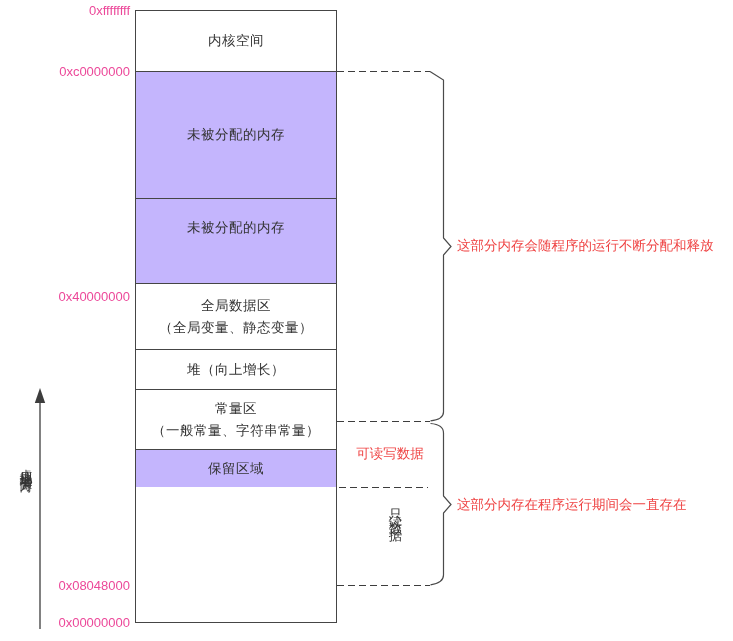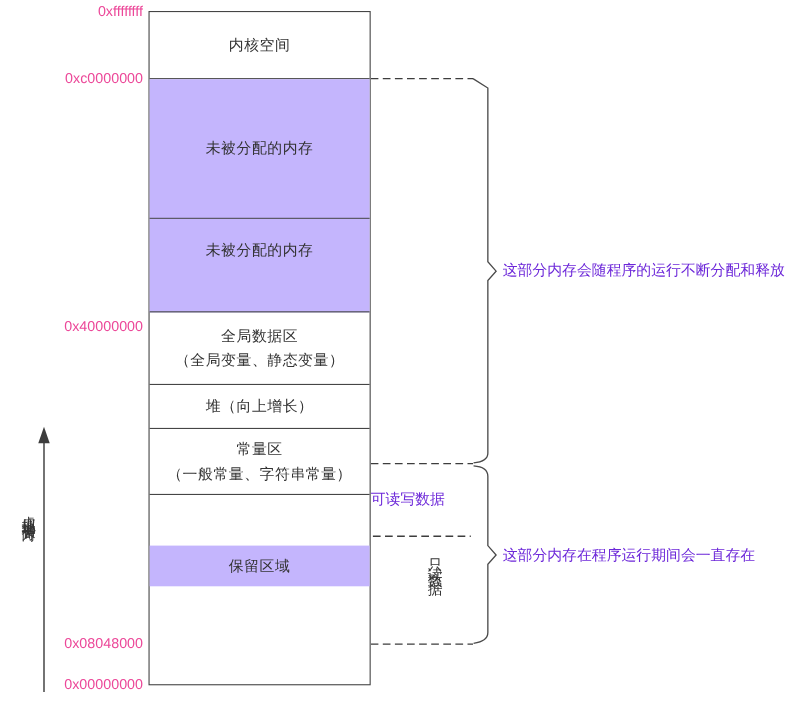--- a/index.html
+++ b/index.html
@@ -10,34 +10,34 @@
   .overlay{position:absolute;left:0;top:0;width:733px;height:641px;pointer-events:none;}
   .membox{
     position:absolute;left:135px;top:10px;width:202px;height:613px;
     border:1px solid #454545;box-sizing:border-box;background:#ffffff;
   }
   .sec{
     box-sizing:border-box;border-bottom:1px solid #454545;
     display:flex;flex-direction:column;align-items:center;justify-content:center;
     text-align:left;font-size:13.5px;line-height:1.6;letter-spacing:0.5px;
   }
-  .sec:last-child{border-bottom:none;margin-top:46px;}
+  .sec:last-child{border-bottom:none;}
   .sec.gray{background:#c4b5fd;}
   .addr{
     position:absolute;left:38px;width:92px;text-align:right;
     font-family:"Liberation Sans","DejaVu Sans",sans-serif;font-size:13px;color:#ec4899;
     transform:translateY(-50%);white-space:nowrap;
   }
   .vtext{
     position:absolute;writing-mode:vertical-rl;text-orientation:upright;
     white-space:nowrap;color:#333333;
   }
   .left-axis{left:17px;top:459px;font-size:12.5px;letter-spacing:1.5px;}
-  .note{position:absolute;font-size:13.5px;color:#6d28d9;white-space:nowrap;transform:translateY(-50%);}
-  .note-rw{left:337px;width:106px;text-align:left;top:454px;}
+  .note{position:absolute;font-size:13.5px;color:#ef4444;white-space:nowrap;transform:translateY(-50%);}
+  .note-rw{left:337px;width:106px;text-align:center;top:454px;}
   .note-ro{left:386px;top:497px;font-size:13.5px;letter-spacing:7px;}
   .note-1{left:457px;top:246px;}
   .note-2{left:457px;top:505px;}
 </style>
 </head>
 <body>
 
 <div class="canvas">
 
   <svg class="overlay" viewBox="0 0 733 641" xmlns="http://www.w3.org/2000/svg">

